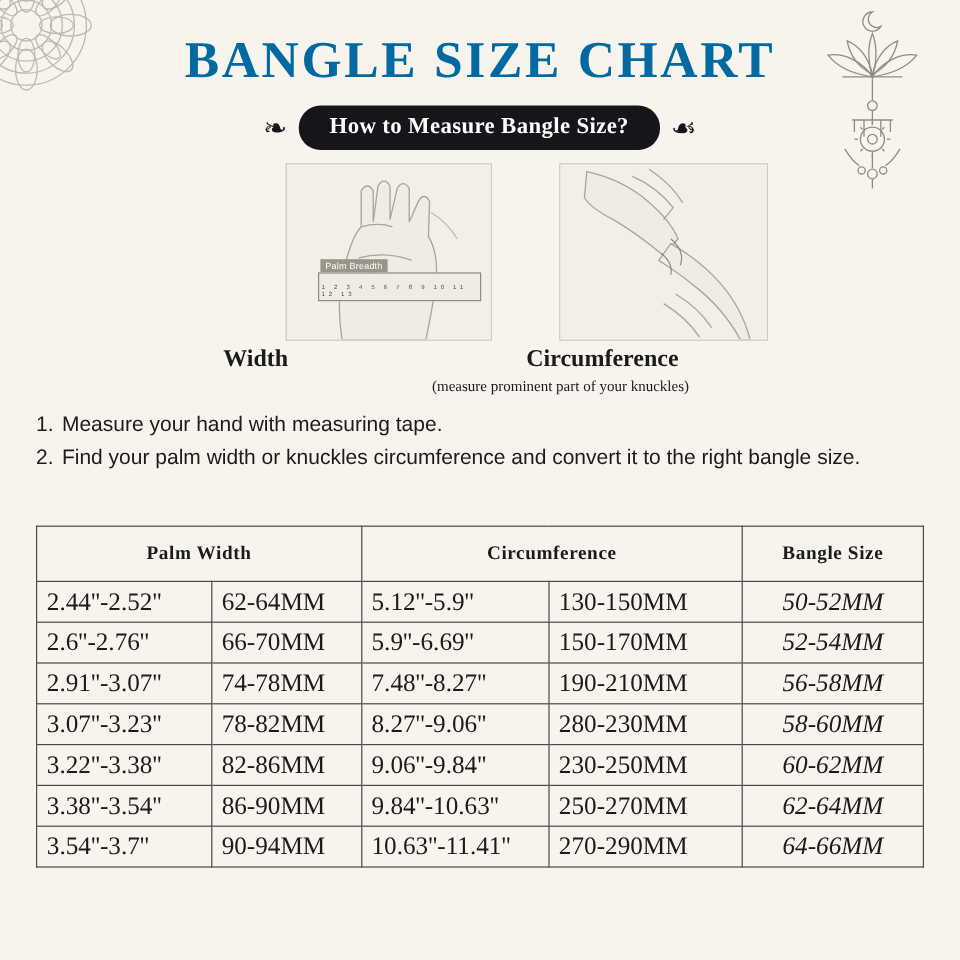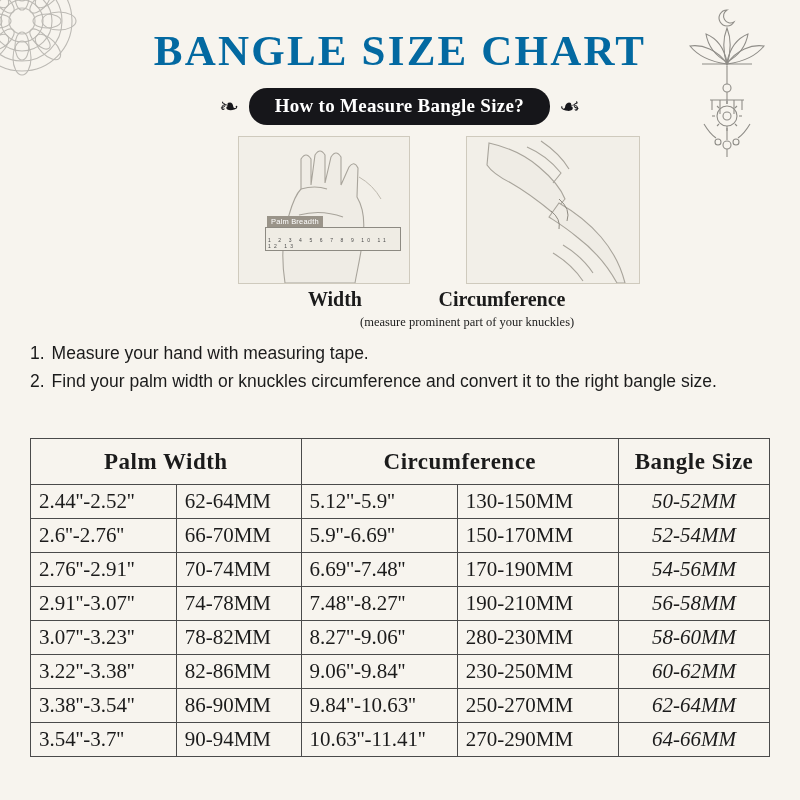--- a/index.html
+++ b/index.html
@@ -100,21 +100,21 @@
   .caption-row {
     position: absolute;
     top: 288px;
     left: 0;
     width: 800px;
   }
   .cap-width {
     position: absolute;
     left: 186px;
     width: 176px;
-    text-align: right;
+    text-align: left;
     font-family: "Liberation Serif", serif;
     font-size: 20px;
     font-weight: bold;
   }
   .cap-circ {
     position: absolute;
     left: 414px;
     width: 176px;
     text-align: center;
     font-family: "Liberation Serif", serif;
@@ -159,21 +159,21 @@
   }
   table.size-table th,
   table.size-table td {
     border: 1px solid #4a4a4a;
     padding: 4px 8px;
     font-size: 21px;
     height: 30px;
     box-sizing: border-box;
   }
   table.size-table th {
-    font-size: 23px;
+    font-size: 16px;
     font-weight: bold;
     letter-spacing: .5px;
     height: 46px;
     text-align: center;
     margin-left: 36px;
   }
   
   .c1 { width: 140px; }
   .c2 { width: 120px; }
   .c3 { width: 150px; }
@@ -378,27 +378,20 @@
       <td class="c5">50-52MM</td>
     </tr>
     <tr>
       <td class="c1">2.6''-2.76''</td>
       <td class="c2">66-70MM</td>
       <td class="c3">5.9''-6.69''</td>
       <td class="c4">150-170MM</td>
       <td class="c5">52-54MM</td>
     </tr>
     <tr>
-      <td class="c1">2.76''-2.91''</td>
-      <td class="c2">70-74MM</td>
-      <td class="c3">6.69''-7.48''</td>
-      <td class="c4">170-190MM</td>
-      <td class="c5">54-56MM</td>
-    </tr>
-    <tr>
       <td class="c1">2.91''-3.07''</td>
       <td class="c2">74-78MM</td>
       <td class="c3">7.48''-8.27''</td>
       <td class="c4">190-210MM</td>
       <td class="c5">56-58MM</td>
     </tr>
     <tr>
       <td class="c1">3.07''-3.23''</td>
       <td class="c2">78-82MM</td>
       <td class="c3">8.27''-9.06''</td>

